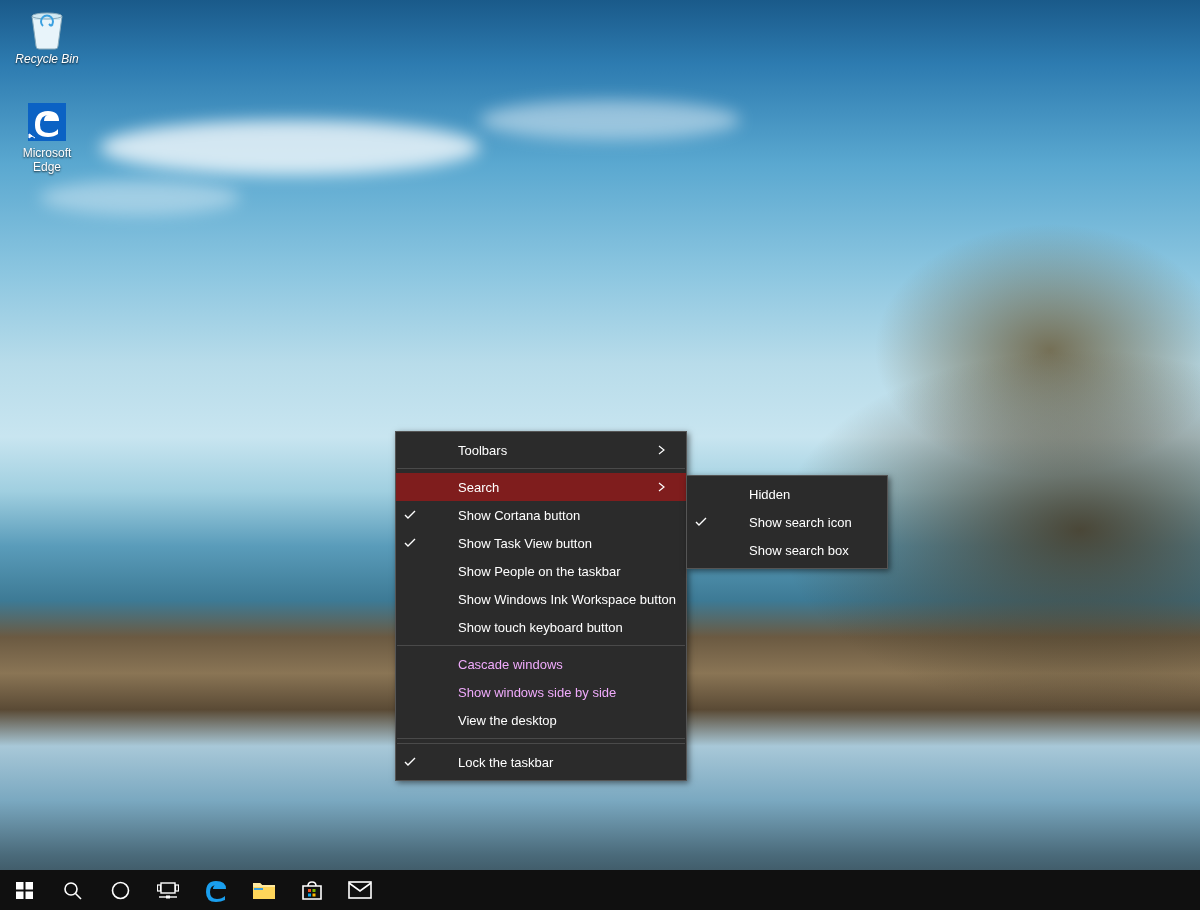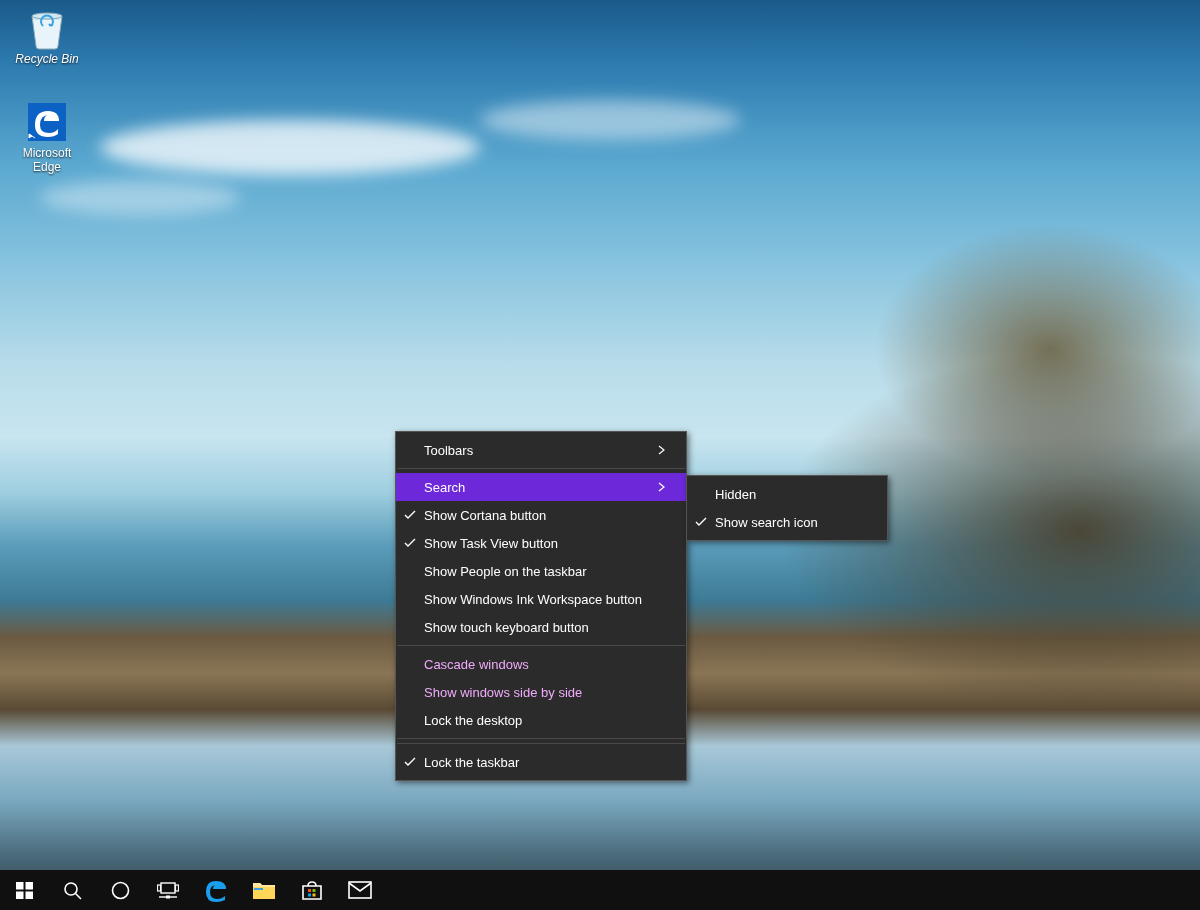--- a/index.html
+++ b/index.html
@@ -27,22 +27,22 @@
   #ico-edge{top:100px;}
 
   
   #taskbar{position:absolute;left:0;right:0;bottom:0;height:40px;background:#101010;display:flex;align-items:center;}
   .tb-btn{width:48px;height:40px;display:flex;align-items:center;justify-content:center;cursor:pointer;}
 
   
   .ctx{position:absolute;background:#2b2b2b;border:1px solid #555;box-shadow:2px 2px 6px rgba(0,0,0,.5);padding:4px 0;}
   #ctx-main{left:395px;top:431px;width:290px;}
   #ctx-sub{left:686px;top:475px;width:200px;}
-  .ctx-item{display:flex;align-items:center;height:28px;padding:0 12px 0 0;cursor:default;}
-  .ctx-item.hover{background:#6d28d9;}
+  .ctx-item{display:flex;align-items:center;height:28px;padding:0 12px 0 0;cursor:default;gap:34px;}
+  .ctx-item.hover{background:#7f1d1d;}
   .ctx-item.disabled{color:#f0abfc;}
   .ctx-ic{width:28px;display:flex;align-items:center;justify-content:center;flex-shrink:0;}
   .ctx-lbl{flex:1;white-space:nowrap;}
   .ctx-arrow{width:16px;text-align:center;}
   .ctx-sep{height:1px;background:#4a4a4a;margin:4px 1px;}
 
   
   svg{display:block;}
 </style>
 </head>
@@ -130,21 +130,21 @@
   <div class="ctx-item disabled">
     <span class="ctx-ic"></span>
     <span class="ctx-lbl">Cascade windows</span>
   </div>
   <div class="ctx-item disabled">
     <span class="ctx-ic"></span>
     <span class="ctx-lbl">Show windows side by side</span>
   </div>
   <div class="ctx-item">
     <span class="ctx-ic"></span>
-    <span class="ctx-lbl">Lock the desktop</span>
+    <span class="ctx-lbl">View the desktop</span>
   </div>
   <div class="ctx-sep"></div>
   <div class="ctx-sep"></div>
   <div class="ctx-item">
     <span class="ctx-ic">
       <svg width="12" height="12">
           <path d="M1 6 L4 9 L11 2" fill="none" stroke="#fff" stroke-width="1.4"></path>
         </svg>
     </span>
     <span class="ctx-lbl">Lock the taskbar</span>
@@ -156,20 +156,24 @@
     <span class="ctx-ic"></span>
     <span class="ctx-lbl">Hidden</span>
   </div>
   <div class="ctx-item">
     <span class="ctx-ic">
       <svg width="12" height="12">
           <path d="M1 6 L4 9 L11 2" fill="none" stroke="#fff" stroke-width="1.4"></path>
         </svg>
     </span>
     <span class="ctx-lbl">Show search icon</span>
+  </div>
+  <div class="ctx-item">
+    <span class="ctx-ic"></span>
+    <span class="ctx-lbl">Show search box</span>
   </div>
 </div>
 
 <div id="taskbar">
   <div class="tb-btn" title="Start">
     <svg width="17" height="17" viewBox="0 0 17 17">
       <rect x="0" y="0" width="7.5" height="7.5" fill="#fff"></rect>
         <rect x="9.5" y="0" width="7.5" height="7.5" fill="#fff"></rect>
       <rect x="0" y="9.5" width="7.5" height="7.5" fill="#fff"></rect>
         <rect x="9.5" y="9.5" width="7.5" height="7.5" fill="#fff"></rect>

